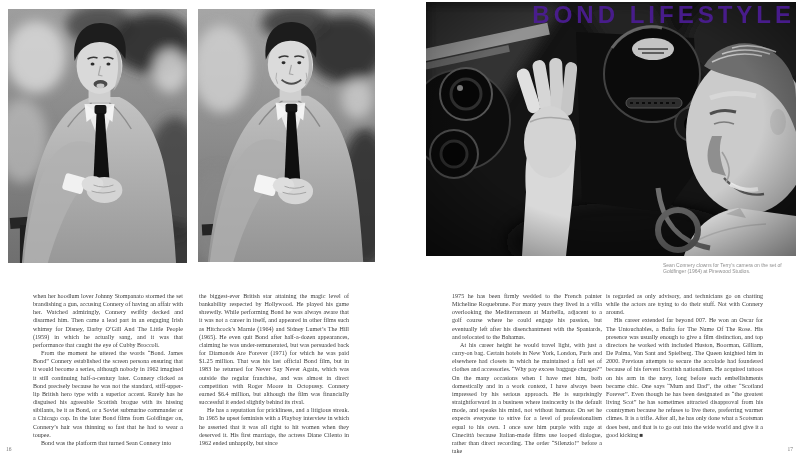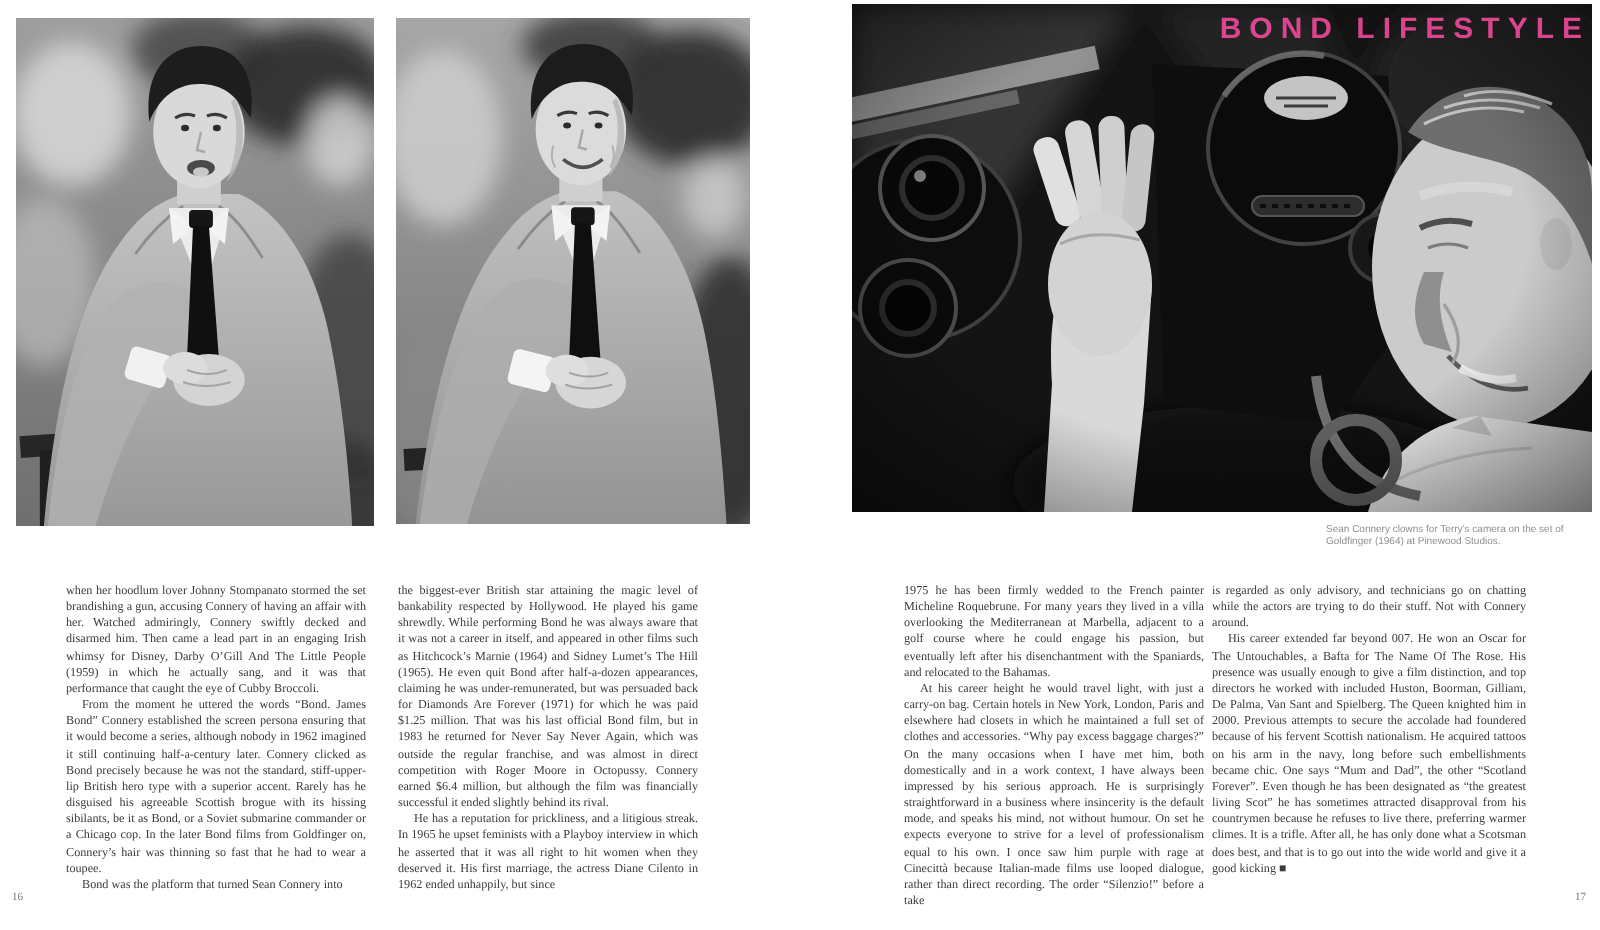--- a/index.html
+++ b/index.html
@@ -6,22 +6,22 @@
   body{width:800px;height:465px;overflow:hidden;font-family:"Liberation Serif","DejaVu Serif",serif;}
   .spread{position:relative;width:800px;height:465px;background:#fff;}
   .photo{position:absolute;overflow:hidden;background:#888;}
   .photo svg{display:block;width:100%;height:100%;}
   #photo-left-a{left:8px;top:9px;width:179px;height:254px;}
   #photo-left-b{left:198px;top:9px;width:177px;height:253px;}
   #photo-right{left:426px;top:2px;width:370px;height:254px;}
   .headline{
     position:absolute;top:3px;right:5px;z-index:5;
     font-family:"Liberation Sans","DejaVu Sans",sans-serif;
-    font-weight:bold;font-size:15px;line-height:24px;letter-spacing:4px;
-    color:#ec4899;opacity:0.92;white-space:nowrap;transform:scaleY(0.98);
+    font-weight:bold;font-size:24px;line-height:24px;letter-spacing:4px;
+    color:#4c1d95;opacity:0.92;white-space:nowrap;transform:scaleY(0.98);
   }
   .caption{
     position:absolute;left:663px;top:263px;width:131px;
     font-family:"Liberation Sans","DejaVu Sans",sans-serif;
     font-size:5px;line-height:5.8px;color:#8f8f8f;text-align:left;
   }
   .textcol{
     position:absolute;top:292px;height:168px;width:150px;overflow:hidden;
     font-size:6.1px;line-height:8.15px;color:#3b3b3b;text-align:justify;
   }

